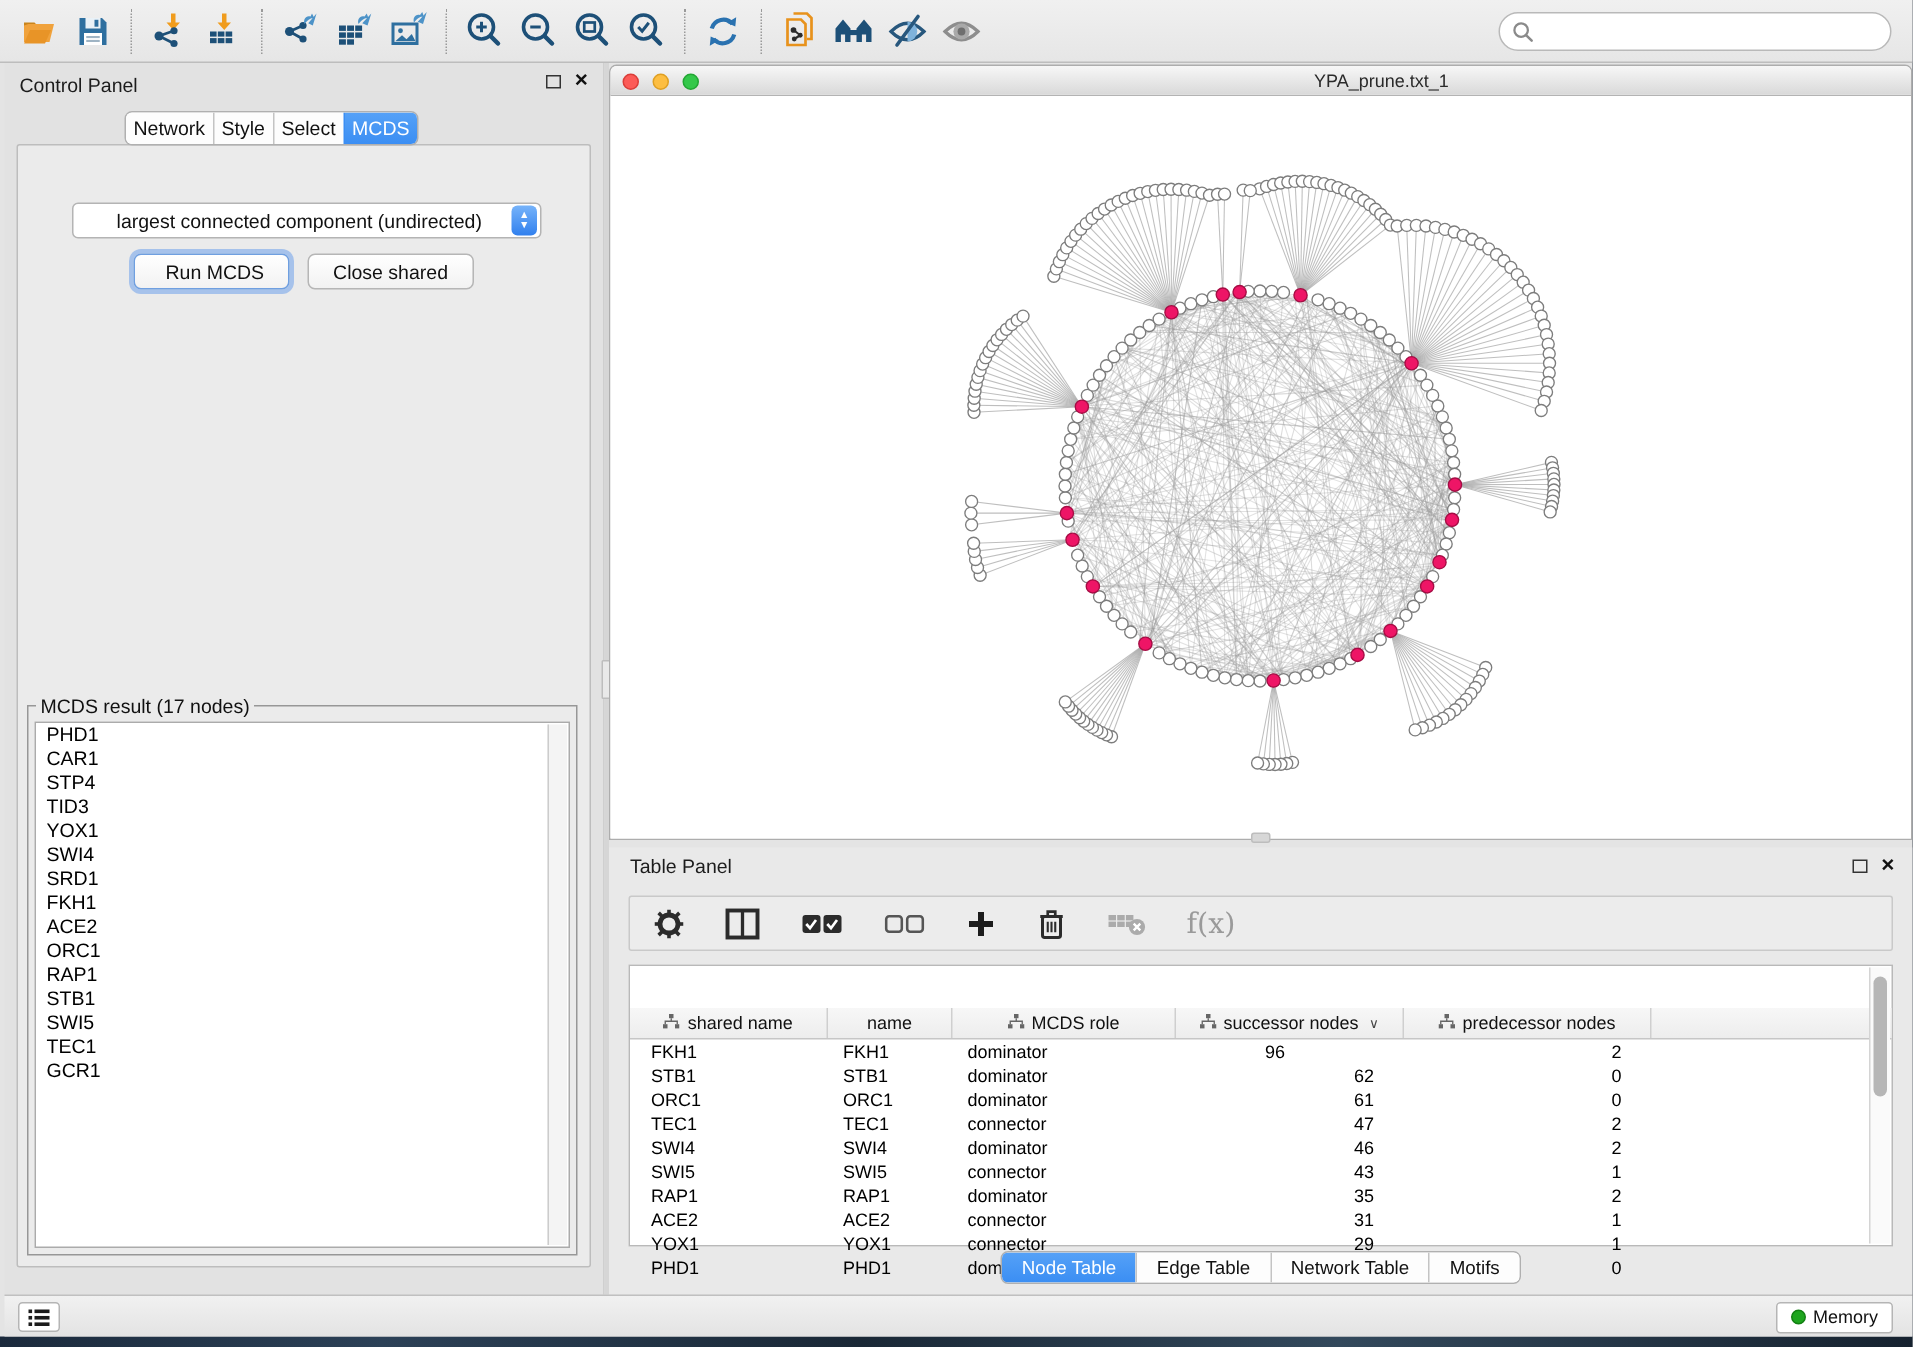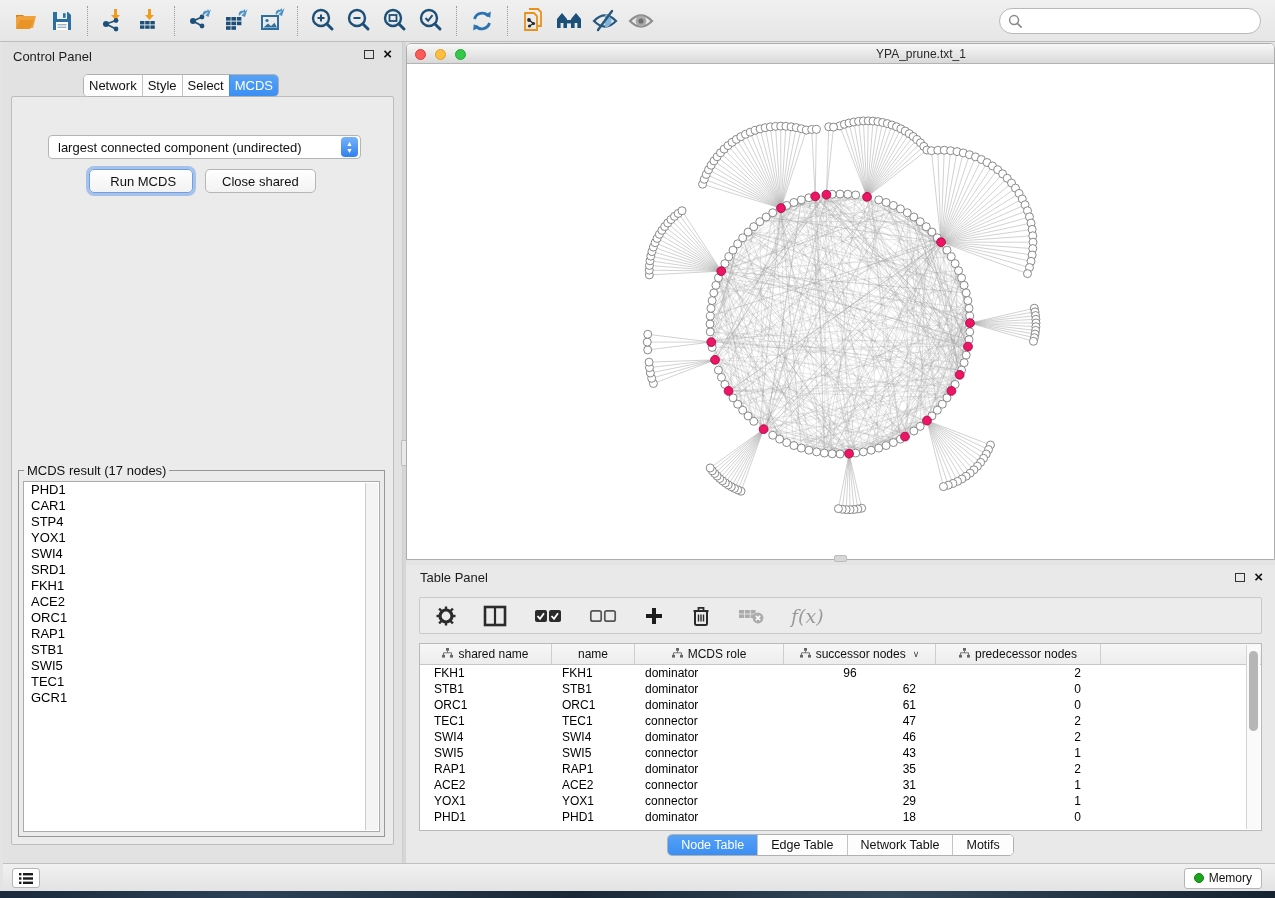--- a/index.html
+++ b/index.html
@@ -35,21 +35,21 @@
     border:1px solid #b0b0b0; border-radius:5px; overflow:hidden; background:#fff; }
   .seg { padding:0 5px; font-size:13px; color:#111; display:flex; align-items:center; border-left:1px solid #c4c4c4; background:#fdfdfd; }
   .seg:first-child { border-left:none; }
   .seg.active { background:linear-gradient(180deg,#55a1f7,#3b8ef3); color:#fff; border-left-color:#3b8ef3; }
 
   .cp-pane { position:absolute; left:8px; right:8px; top:54px; bottom:18px; background:#ebebeb;
     border:1px solid #bdbdbd; border-radius:2px; }
   .opt-label { position:absolute; left:0; right:0; top:18px; text-align:center; font-size:13px; color:#111; }
   .select { position:absolute; left:36px; top:38px; width:313px; height:24px; background:#fff;
     border:1px solid #b4b4b4; border-radius:4px; display:flex; align-items:center; }
-  .select .val { flex:1; font-size:13px; color:#111; padding-left:9px; white-space:nowrap; }
+  .select .val { flex:1; font-size:13px; color:#111; padding-left:9px; white-space:nowrap;text-align:center; }
   .stepper { width:17px; height:20px; margin-right:2px; border-radius:4px;
     background:linear-gradient(180deg,#76b3fa,#3180ee); display:flex; flex-direction:column; align-items:center; justify-content:center; }
   .stepper span { color:#fff; font-size:7px; line-height:7px; }
   .btn-row { position:absolute; left:0; right:0; top:72px; display:flex; justify-content:center; gap:12px; }
   .pbtn { height:24px; padding:0 16px; font-size:13px; color:#111; background:linear-gradient(180deg,#ffffff,#f2f2f2);
     border:1px solid #b6b6b6; border-radius:5px; display:flex; align-items:center; }
   .pbtn.focused { border-color:#6f9fe0; box-shadow:0 0 0 3px rgba(110,160,235,.55);padding-left:20px; }
 
   .result-box { position:absolute; left:6px; right:8px; top:366px; bottom:7px;
     border:1px solid #979797; }
@@ -71,24 +71,24 @@
   
   .vdivider { position:absolute; left:403px; top:42px; width:3px; height:821px; background:#d6d6d6; }
   .vdivider .grip { position:absolute; left:-2px; top:398px; width:7px; height:26px; background:#e9e9e9; border:1px solid #bdbdbd; border-radius:1px; }
 
   
   .table-panel { position:absolute; left:406px; top:565px; width:869px; height:298px; background:#e9e9e9; }
   .tp-title { position:absolute; left:14px; top:5px; font-size:13px; color:#1c1c1c; }
   .tbl-toolbar { position:absolute; left:13px; top:32px; width:843px; height:37px; background:#ececec;
     border:1px solid #c9c9c9; border-radius:2px; display:flex; align-items:center; padding-left:16px; gap:27px; }
   .tt-ico { display:flex; align-items:center; justify-content:center; }
-  .fx { font-family:"DejaVu Serif", serif; font-style:italic; font-size:19px; color:#9a9a9a; }
+  .fx { font-family:"DejaVu Serif", serif; font-size:19px; color:#9a9a9a; }
 
   .tbl { position:absolute; left:13px; top:78px; width:843px; height:188px; background:#fff; border:1px solid #b9b9b9; }
-  .tbl-header { display:flex; height:21px; background:linear-gradient(180deg,#f7f7f7,#ededed); border-bottom:1px solid #c6c6c6; }
+  .tbl-header { display:flex; height:21px; background:linear-gradient(180deg,#f7f7f7,#ededed); border-bottom:1px solid #c6c6c6;margin-top:28px; }
   .th { display:flex; align-items:center; justify-content:center; gap:5px; font-size:12px; color:#111;
     border-right:1px solid #cfcfcf; height:100%; }
   .th .sort { font-size:9px; color:#444; margin-left:2px; }
   .th.filler { flex:1; border-right:none; }
   .tr { display:flex; height:16px; }
   .td { font-size:12px; color:#000; line-height:16px; white-space:nowrap; overflow:hidden; }
   .tbl-scroll { position:absolute; right:1px; top:1px; bottom:1px; width:14px; background:#fafafa; border-left:1px solid #d4d4d4; }
   .tbl-thumb { position:absolute; left:2px; top:6px; width:9px; height:80px; background:#b6b6b6; border-radius:5px; }
 
   .tbl-tabs { position:absolute; left:0; right:0; top:269px; display:flex; justify-content:center; }
@@ -294,20 +294,21 @@
         <div class="pbtn focused">Run MCDS</div>
         <div class="pbtn">Close shared</div>
       </div>
       <fieldset class="result-box">
         <legend>MCDS result (17 nodes)</legend>
         <div class="result-list">
           <div id="mcds-list">
               <div class="mcds-item">PHD1</div>
               <div class="mcds-item">CAR1</div>
               <div class="mcds-item">STP4</div>
+              <div class="mcds-item">TID3</div>
               <div class="mcds-item">YOX1</div>
               <div class="mcds-item">SWI4</div>
               <div class="mcds-item">SRD1</div>
               <div class="mcds-item">FKH1</div>
               <div class="mcds-item">ACE2</div>
               <div class="mcds-item">ORC1</div>
               <div class="mcds-item">RAP1</div>
               <div class="mcds-item">STB1</div>
               <div class="mcds-item">SWI5</div>
               <div class="mcds-item">TEC1</div>

